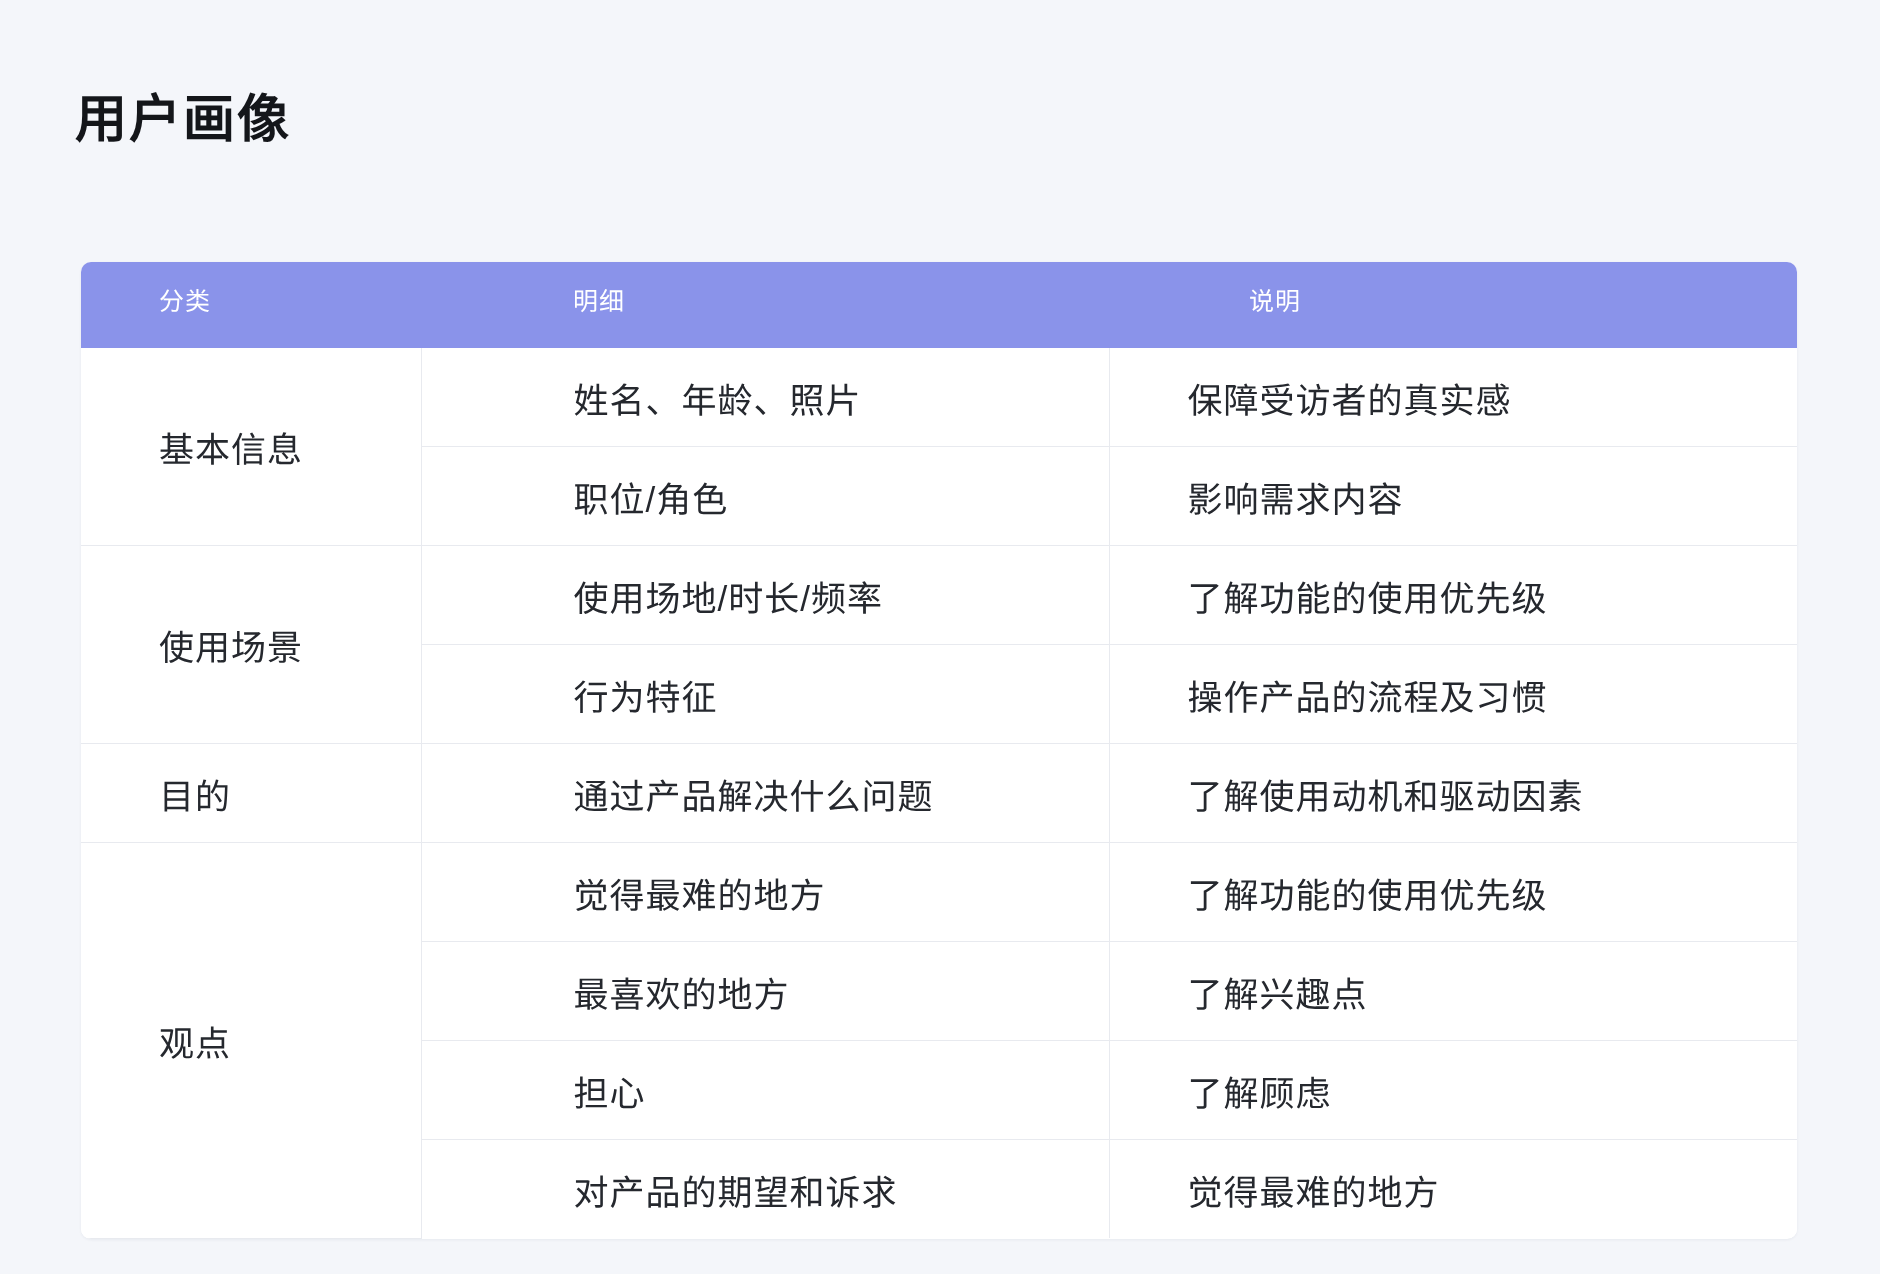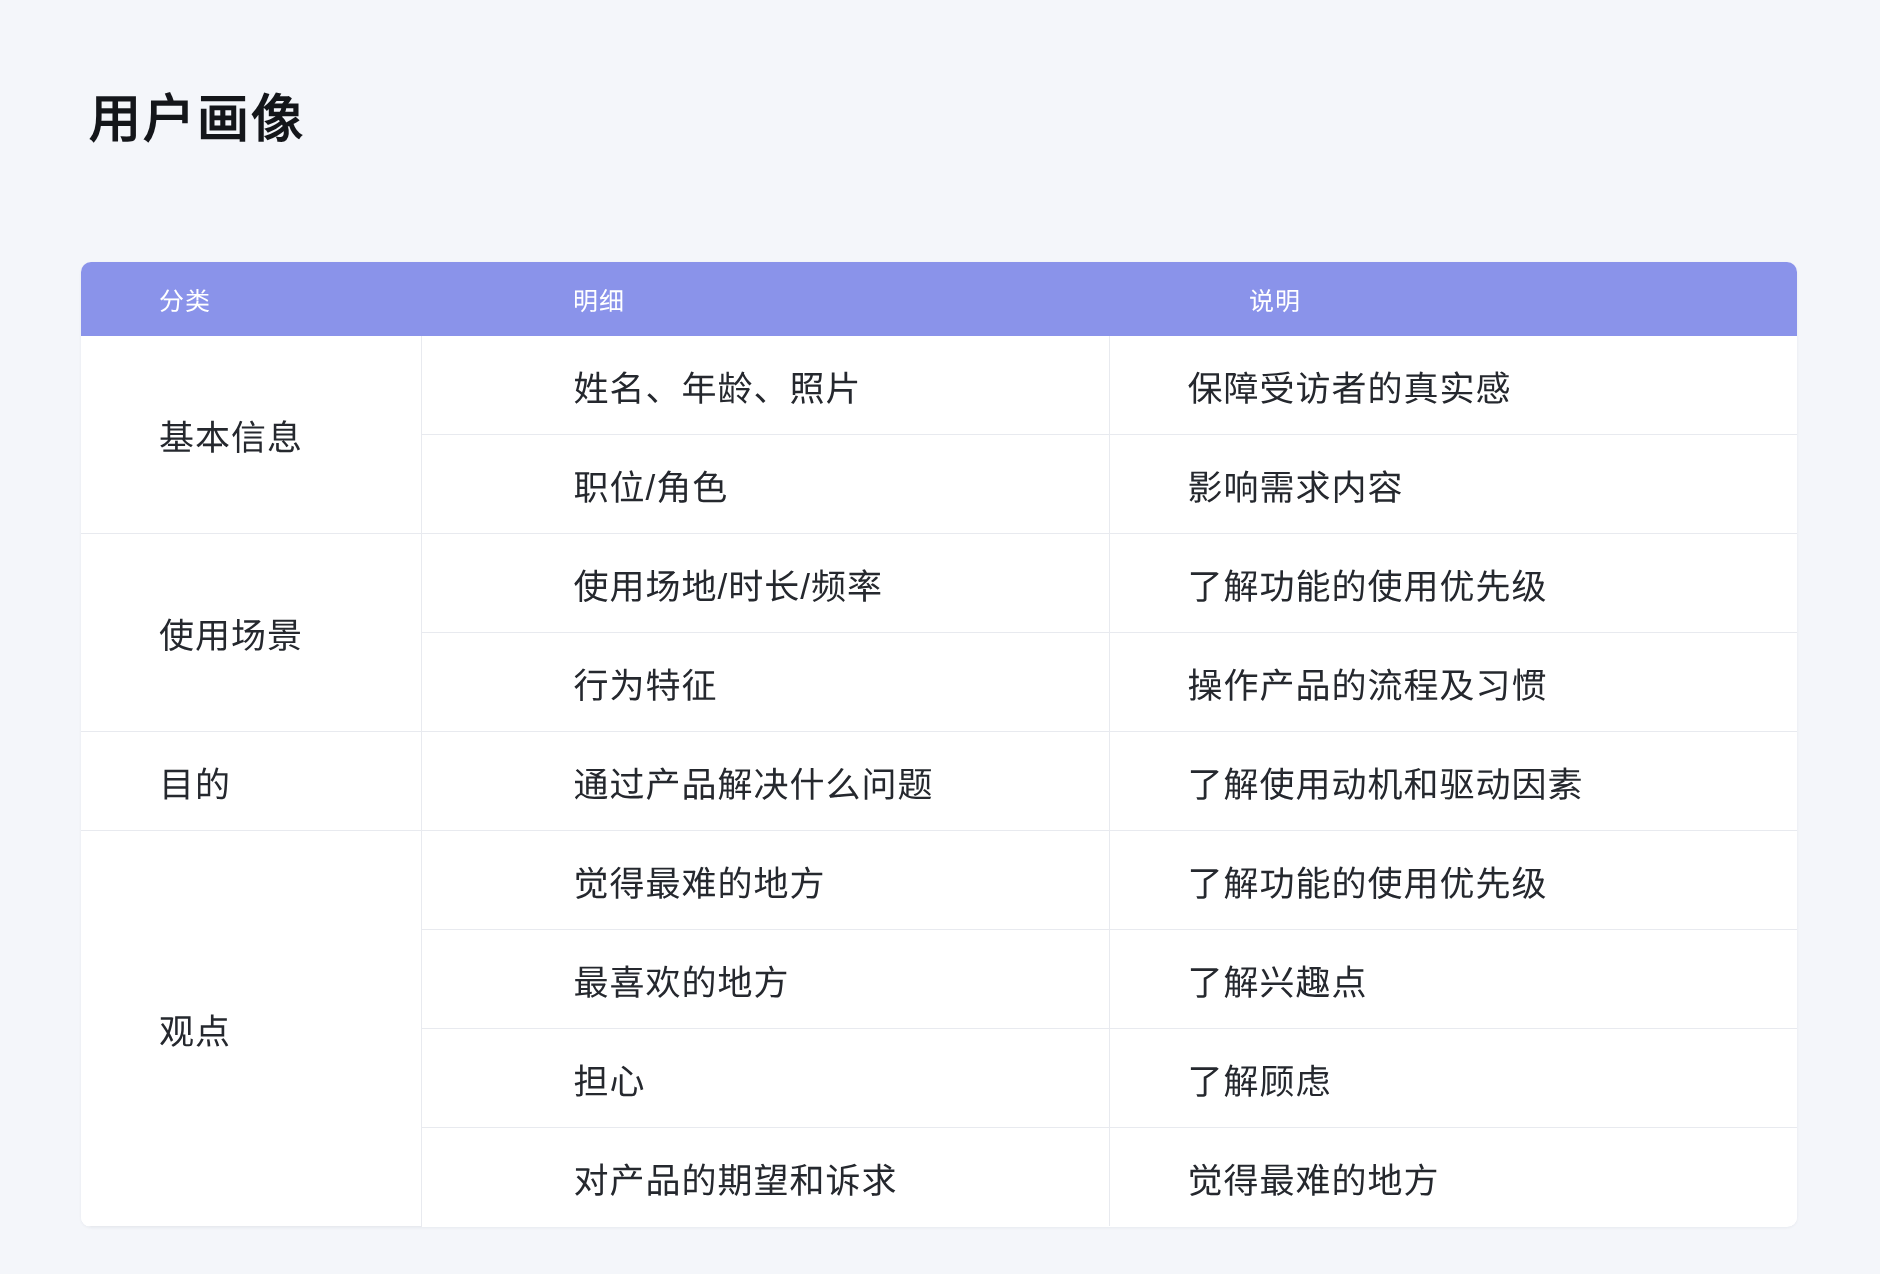--- a/index.html
+++ b/index.html
@@ -16,21 +16,21 @@
   }
   .page {
     position: relative;
     width: 1880px;
     height: 1274px;
     box-sizing: border-box;
     padding: 0;
   }
   .page-title {
     position: absolute;
-    left: 89px;
+    left: 75px;
     top: 88px;
     font-size: 52px;
     font-weight: bold;
     letter-spacing: 2px;
     color: #14161a;
     line-height: 1.2;
   }
   .table-wrap {
     position: absolute;
     left: 81px;
@@ -46,21 +46,21 @@
     width: 100%;
     table-layout: fixed;
   }
   table.profile-table thead th {
     background: #8a93ea;
     color: #ffffff;
     font-size: 25px;
     font-weight: normal;
     text-align: left;
     height: 74px;
-    padding: 0 0 0 84px;
+    padding: 0 0 12px 84px;
     vertical-align: middle;
     letter-spacing: 1px;
   }
   table.profile-table thead th.col-cat {
     padding-left: 78px;
   }
   table.profile-table thead th.col-detail {
     padding-left: 152px;
   }
   table.profile-table thead th.col-desc {

